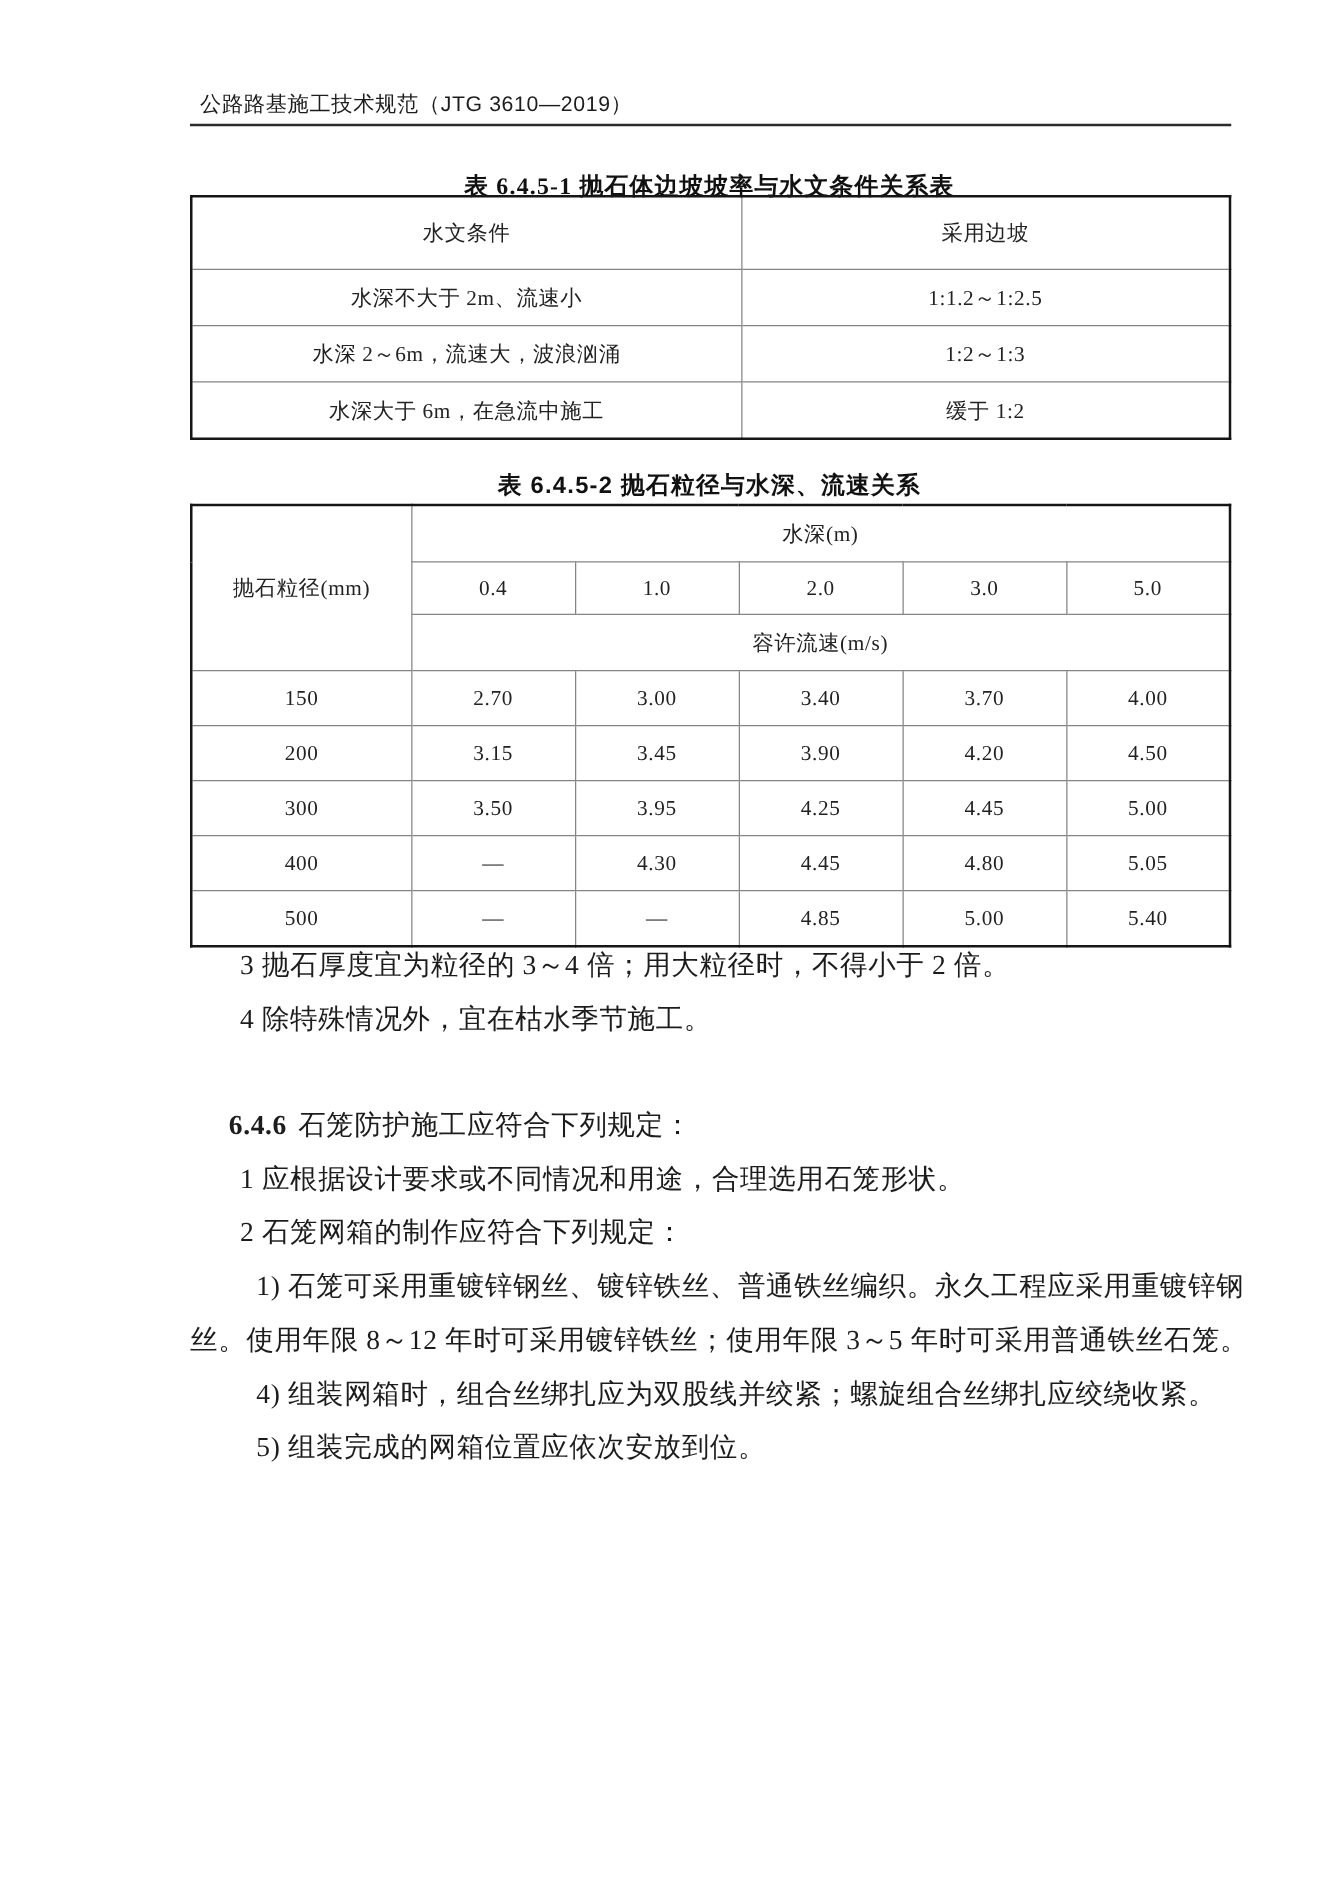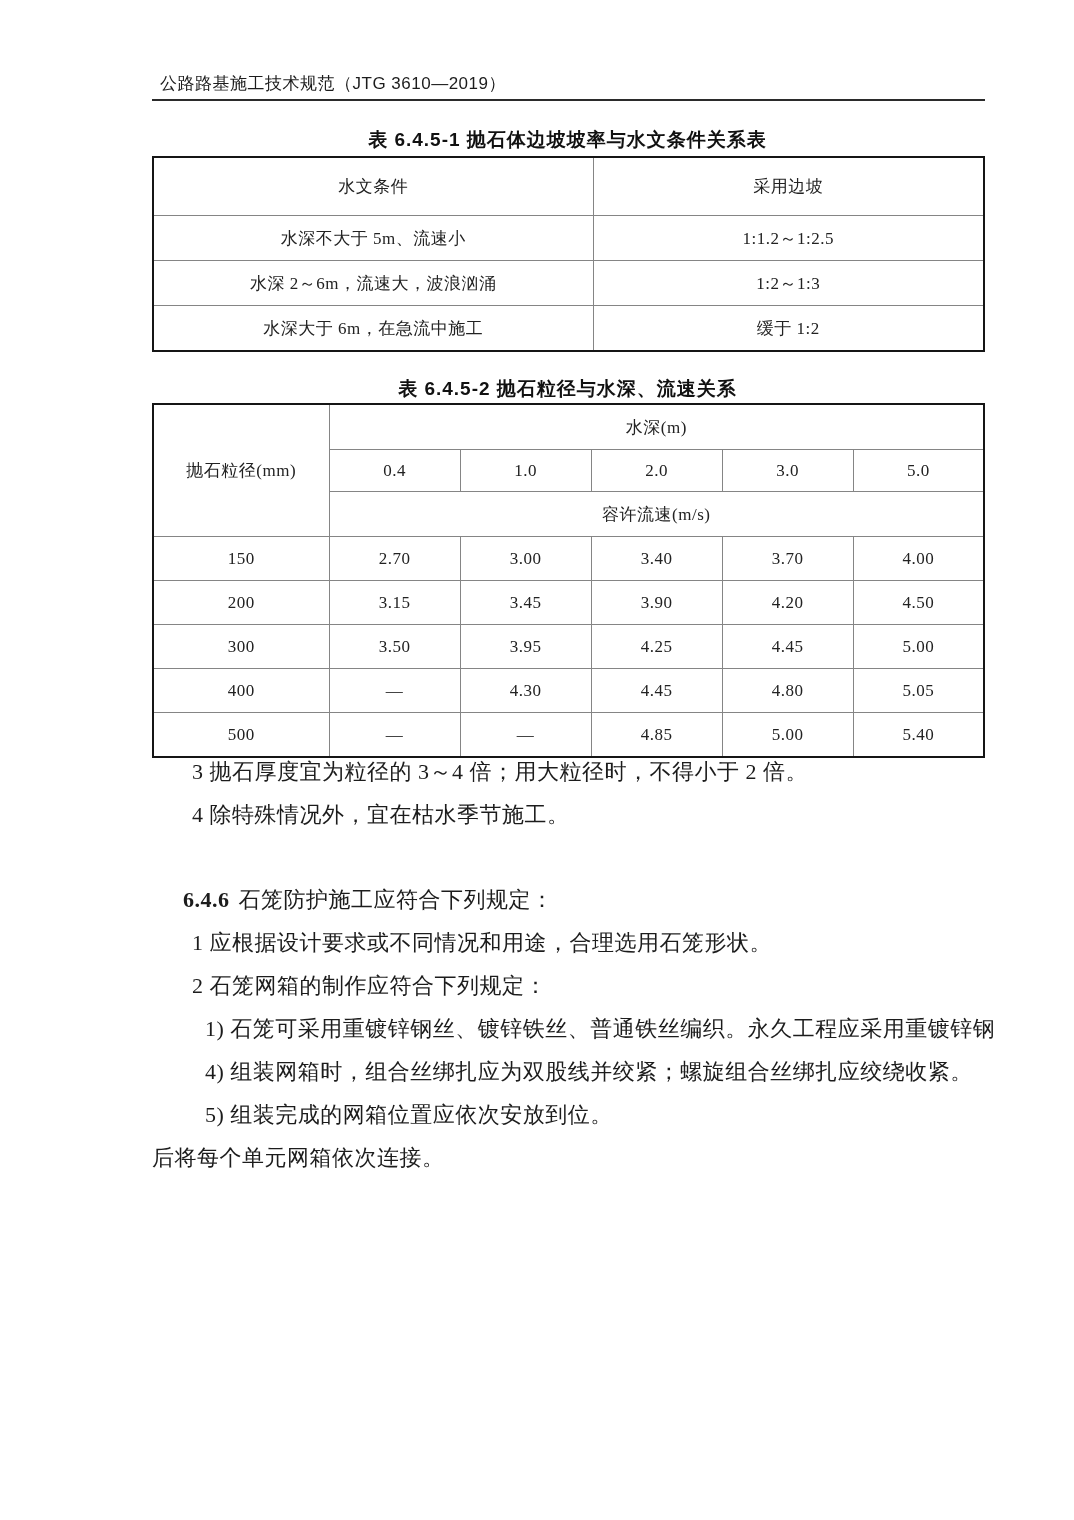--- a/index.html
+++ b/index.html
@@ -42,21 +42,21 @@
     left: 152px;
     width: 831px;
     text-align: center;
     font-family: "Liberation Sans", "DejaVu Sans", sans-serif;
     font-weight: bold;
     font-size: 19px;
     letter-spacing: 1px;
     color: #111;
     line-height: 22px;
   }
-  .caption-1 { top: 129px; }
+  .caption-1 { top: 139px; font-family: Liberation Serif, serif; }
   .caption-2 { top: 378px; }
   
   table.doc-table {
     position: absolute;
     left: 152px;
     border-collapse: collapse;
     table-layout: fixed;
     width: 831px;
     border: 2px solid #151515;
   }
@@ -117,21 +117,21 @@
     <colgroup>
         <col style="width:440px">
         <col style="width:391px">
       </colgroup>
     <tbody>
         <tr class="h57">
       <td>水文条件</td>
       <td>采用边坡</td>
     </tr>
     <tr class="h44">
-      <td>水深不大于 5m、流速小</td>
+      <td>水深不大于 2m、流速小</td>
       <td>1:1.2～1:2.5</td>
     </tr>
     <tr class="h44">
       <td>水深 2～6m，流速大，波浪汹涌</td>
       <td>1:2～1:3</td>
     </tr>
     <tr class="h44">
       <td>水深大于 6m，在急流中施工</td>
       <td>缓于 1:2</td>
     </tr>
@@ -209,20 +209,20 @@
 
   <div class="body-text">
     <div class="line ind-1">3 抛石厚度宜为粒径的 3～4 倍；用大粒径时，不得小于 2 倍。</div>
     <div class="line ind-1">4 除特殊情况外，宜在枯水季节施工。</div>
     <div class="line section-heading">
       <span class="sec-num">6.4.6</span><span>石笼防护施工应符合下列规定：</span>
     </div>
     <div class="line ind-1">1 应根据设计要求或不同情况和用途，合理选用石笼形状。</div>
     <div class="line ind-1">2 石笼网箱的制作应符合下列规定：</div>
     <div class="line ind-2">1) 石笼可采用重镀锌钢丝、镀锌铁丝、普通铁丝编织。永久工程应采用重镀锌钢</div>
+    <div class="line ind-0">丝。使用年限 8～12 年时可采用镀锌铁丝；使用年限 3～5 年时可采用普通铁丝石笼。</div>
     <div class="line ind-2">4) 组装网箱时，组合丝绑扎应为双股线并绞紧；螺旋组合丝绑扎应绞绕收紧。</div>
     <div class="line ind-2">5) 组装完成的网箱位置应依次安放到位。</div>
-    <div class="line ind-0">后将每个单元网箱依次连接。</div>
   </div>
 
   <div class="page-number">- 56 -</div>
 
 </div>
 
 </body></html>

